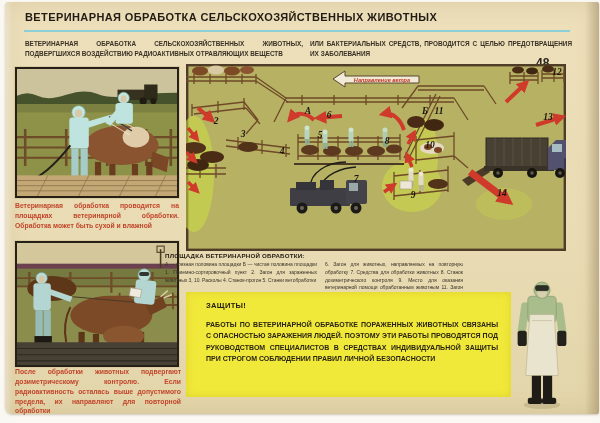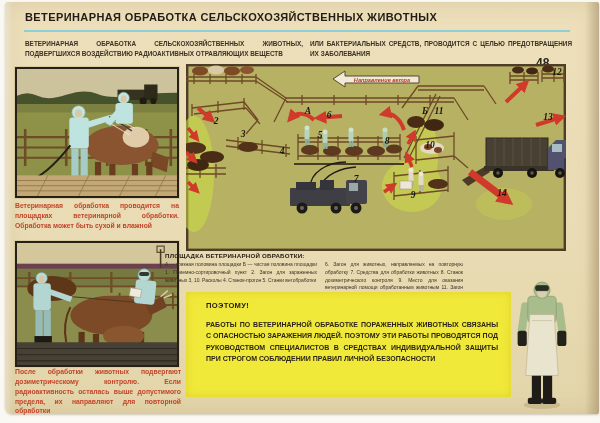--- a/index.html
+++ b/index.html
@@ -343,21 +343,21 @@
     </g>
   </svg>
 
   <div class="abs legend-head">ПЛОЩАДКА ВЕТЕРИНАРНОЙ ОБРАБОТКИ:</div>
   <div class="abs legend-cols">
     <div class="legend-col c1">А — грязная половина площадки  Б — чистая половина площадки  1. Приемно-сортировочный пункт  2. Загон для зараженных животных  3, 10. Расколы  4. Станок-прогон  5. Станки ветобработки</div>
     <div class="legend-col c2">6. Загон для животных, направляемых на повторную обработку  7. Средства для обработки животных  8. Станок дозиметрического контроля  9. Место для оказания ветеринарной помощи обработанным животным  11. Загон для обработанных животных  12. Полевой убойный пункт  13. На лечение  14. В хозяйство</div>
   </div>
 
   <div class="abs notice">
-    <div class="notice-head">ПОЭТОМУ!</div>
+    <div class="notice-head">ЗАЩИТЫ!</div>
     <div class="notice-body">РАБОТЫ ПО ВЕТЕРИНАРНОЙ ОБРАБОТКЕ ПОРАЖЕННЫХ ЖИВОТНЫХ СВЯЗАНЫ С ОПАСНОСТЬЮ ЗАРАЖЕНИЯ ЛЮДЕЙ. ПОЭТОМУ ЭТИ РАБОТЫ ПРОВОДЯТСЯ ПОД РУКОВОДСТВОМ СПЕЦИАЛИСТОВ В СРЕДСТВАХ ИНДИВИДУАЛЬНОЙ ЗАЩИТЫ ПРИ СТРОГОМ СОБЛЮДЕНИИ ПРАВИЛ ЛИЧНОЙ БЕЗОПАСНОСТИ</div>
   </div>
 
   <svg class="abs suitfig" viewBox="0 0 52 128">
     <ellipse cx="26" cy="123" rx="18" ry="4" fill="#c9b98e"></ellipse>
     <rect x="16" y="92" width="9" height="28" fill="#1f1c18"></rect>
     <rect x="27" y="92" width="9" height="28" fill="#1f1c18"></rect>
     <rect x="12" y="116" width="14" height="6" rx="2" fill="#1f1c18"></rect>
     <rect x="26" y="116" width="14" height="6" rx="2" fill="#1f1c18"></rect>
     <rect x="6" y="22" width="8" height="32" rx="3" fill="#a9bd8c" transform="rotate(8 10 22)"></rect>

